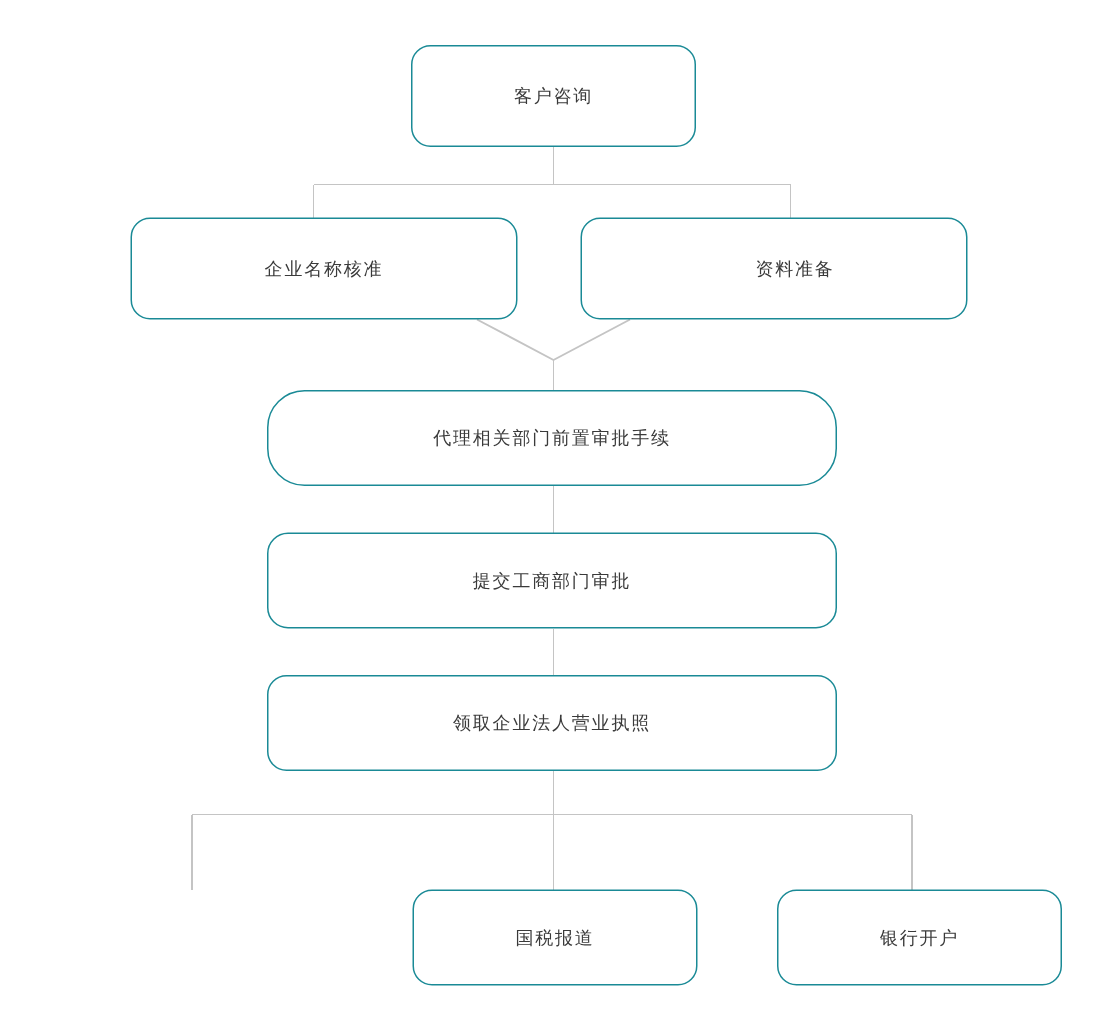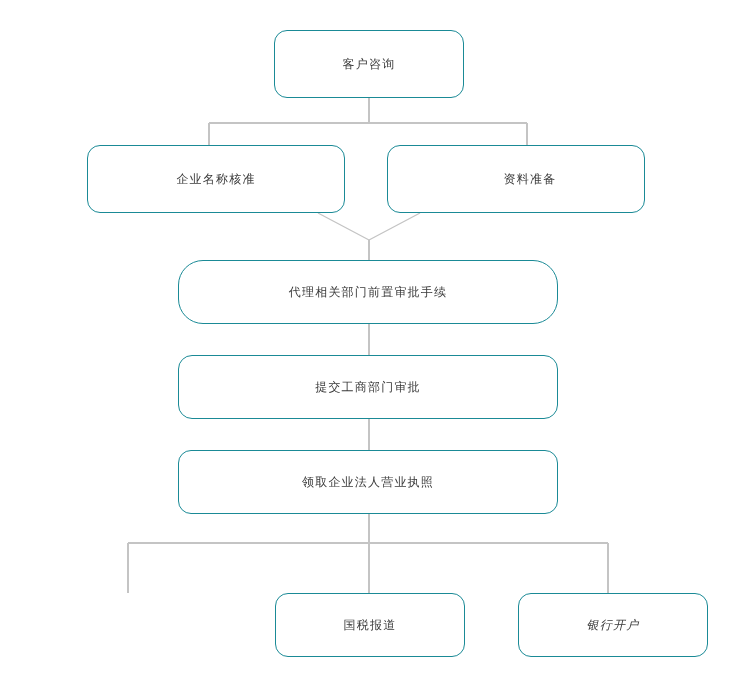--- a/index.html
+++ b/index.html
@@ -86,17 +86,17 @@
 
   <div class="node" style="left:178px; top:450px; width:380px; height:64px;">
     <span class="node-label">领取企业法人营业执照</span>
   </div>
 
 
   <div class="node" style="left:275px; top:593px; width:190px; height:64px;">
     <span class="node-label">国税报道</span>
   </div>
 
-  <div class="node" style="left:518px; top:593px; width:190px; height:64px;font-style:italic;">
+  <div class="node" style="left:518px; top:593px; width:190px; height:64px;">
     <span class="node-label">银行开户</span>
   </div>
 
 </div>
 
 </body></html>

